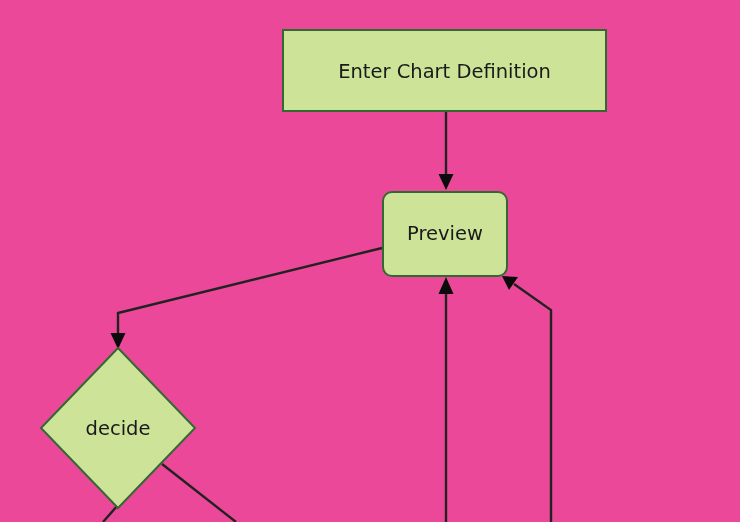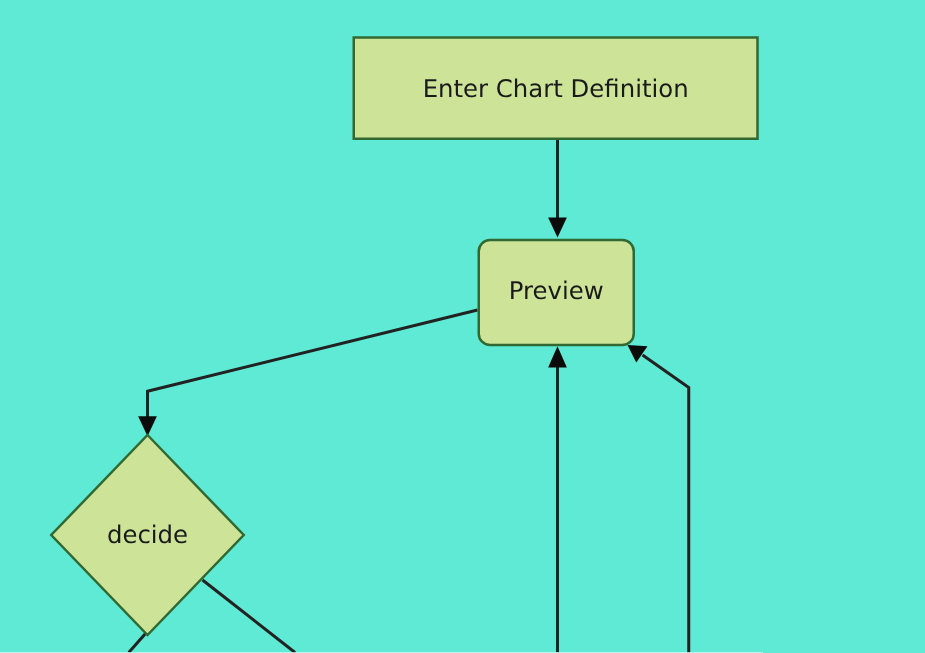--- a/index.html
+++ b/index.html
@@ -8,21 +8,21 @@
     padding: 0;
     background: #ffffff;
   }
   body {
     font-family: "DejaVu Sans", "Liberation Sans", sans-serif;
   }
   #diagram-canvas {
     position: relative;
     width: 740px;
     height: 522px;
-    background: #5eead4;
+    background: #ec4899;
     overflow: hidden;
   }
   #flow-svg {
     position: absolute;
     top: 0;
     left: 0;
     width: 740px;
     height: 522px;
     display: block;
   }

